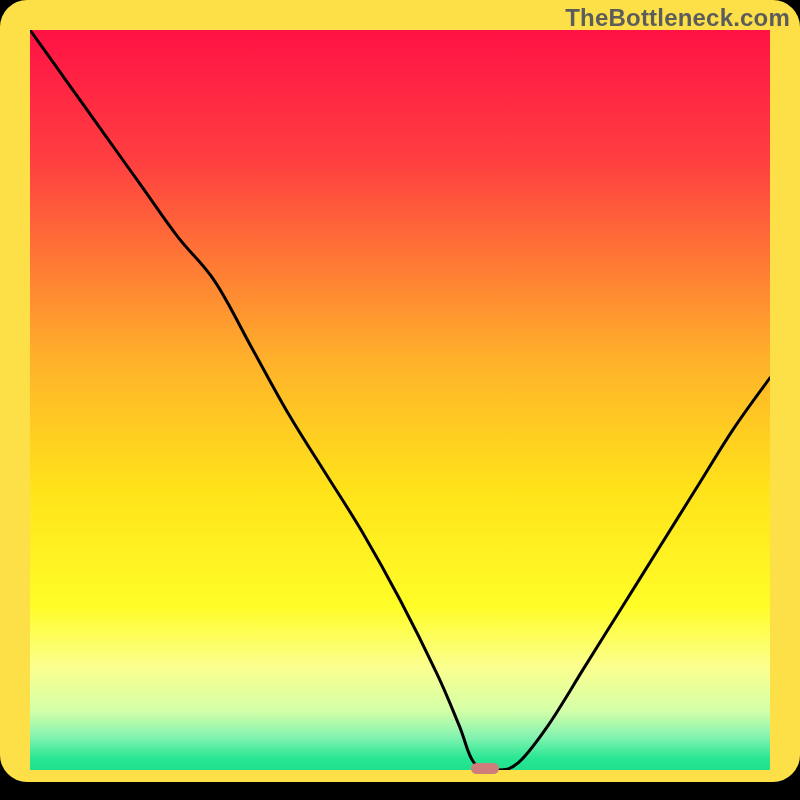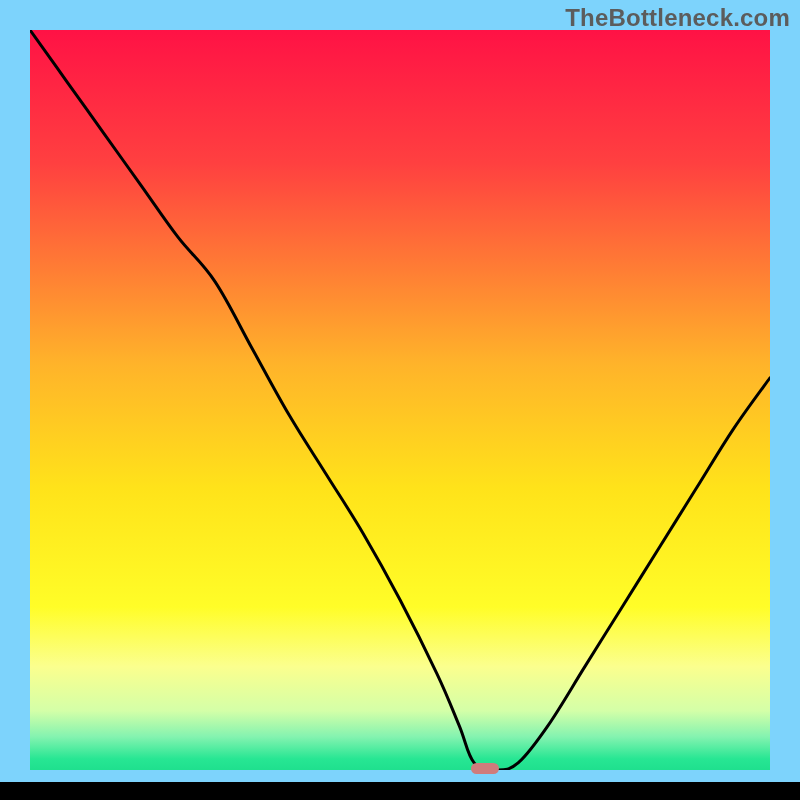--- a/index.html
+++ b/index.html
@@ -7,21 +7,22 @@
     padding: 0;
     width: 800px;
     height: 800px;
     background: #000;
     overflow: hidden;
   }
   .frame {
     position: relative;
     width: 800px;
     height: 782px;
-    background: #7dd3fc;
+    background: #fde047;
+    border-radius: 27px;
   }
   .watermark {
     position: absolute;
     top: 4px;
     right: 10px;
     font-family: Arial, Helvetica, sans-serif;
     font-size: 24px;
     font-weight: 600;
     color: #5c5c5c;
     letter-spacing: 0.2px;

